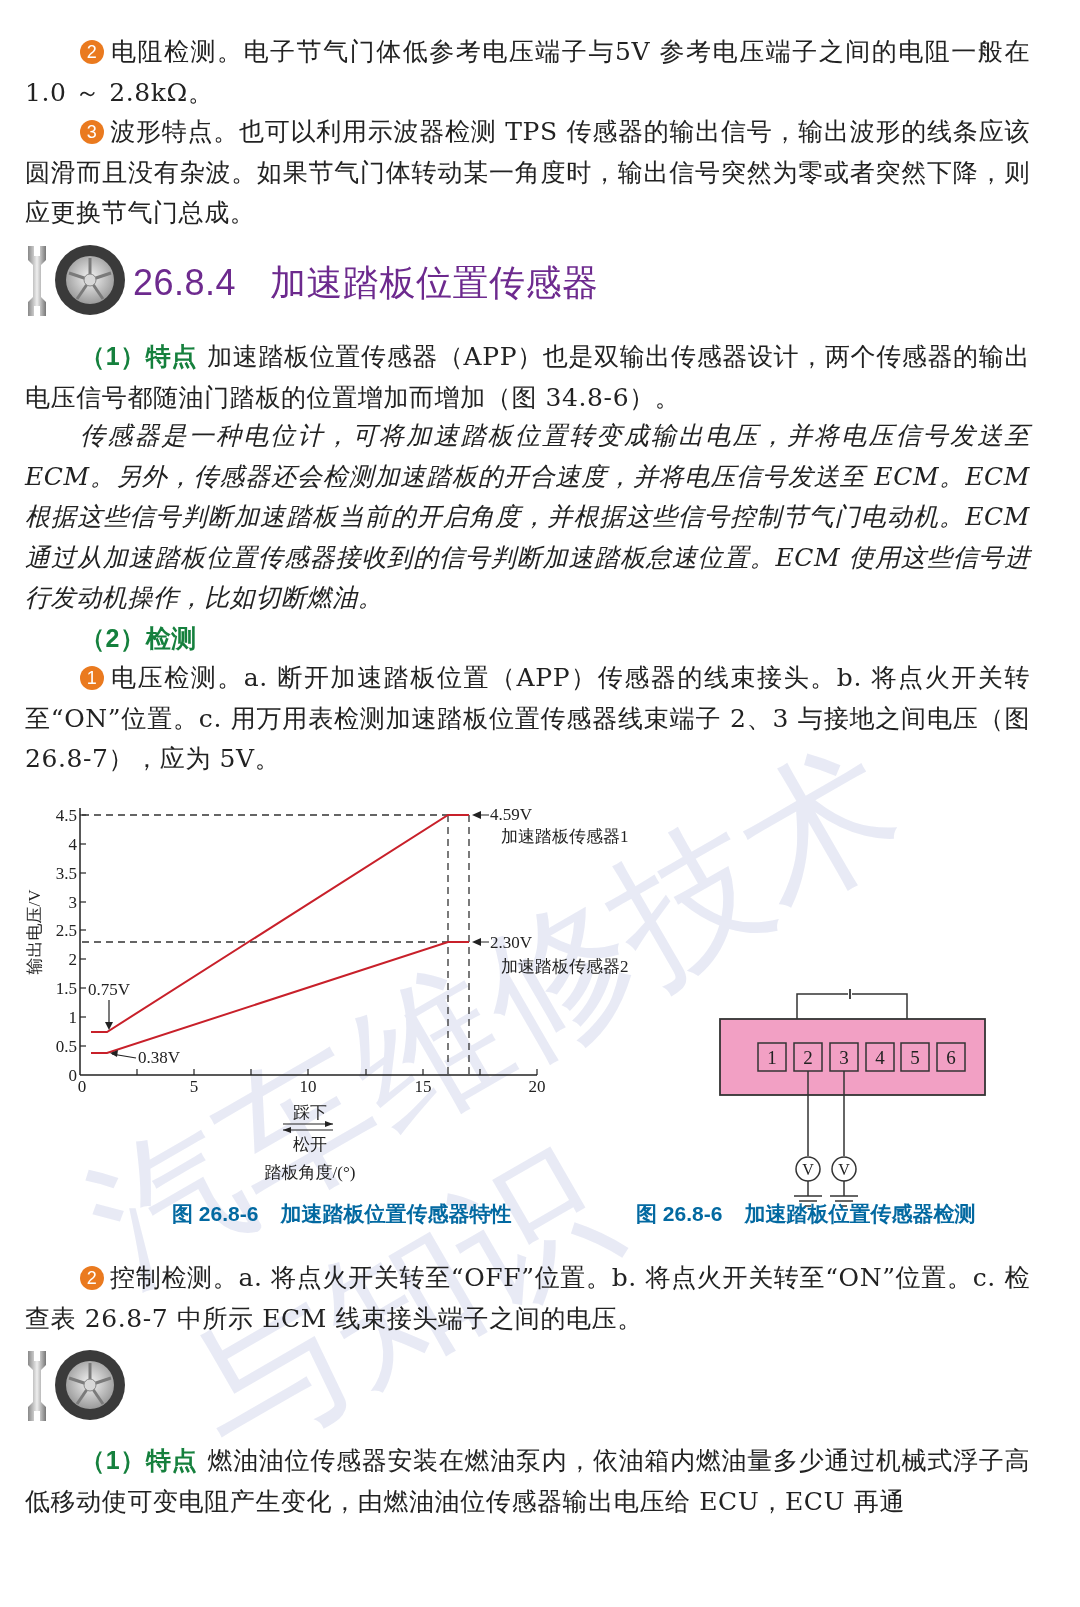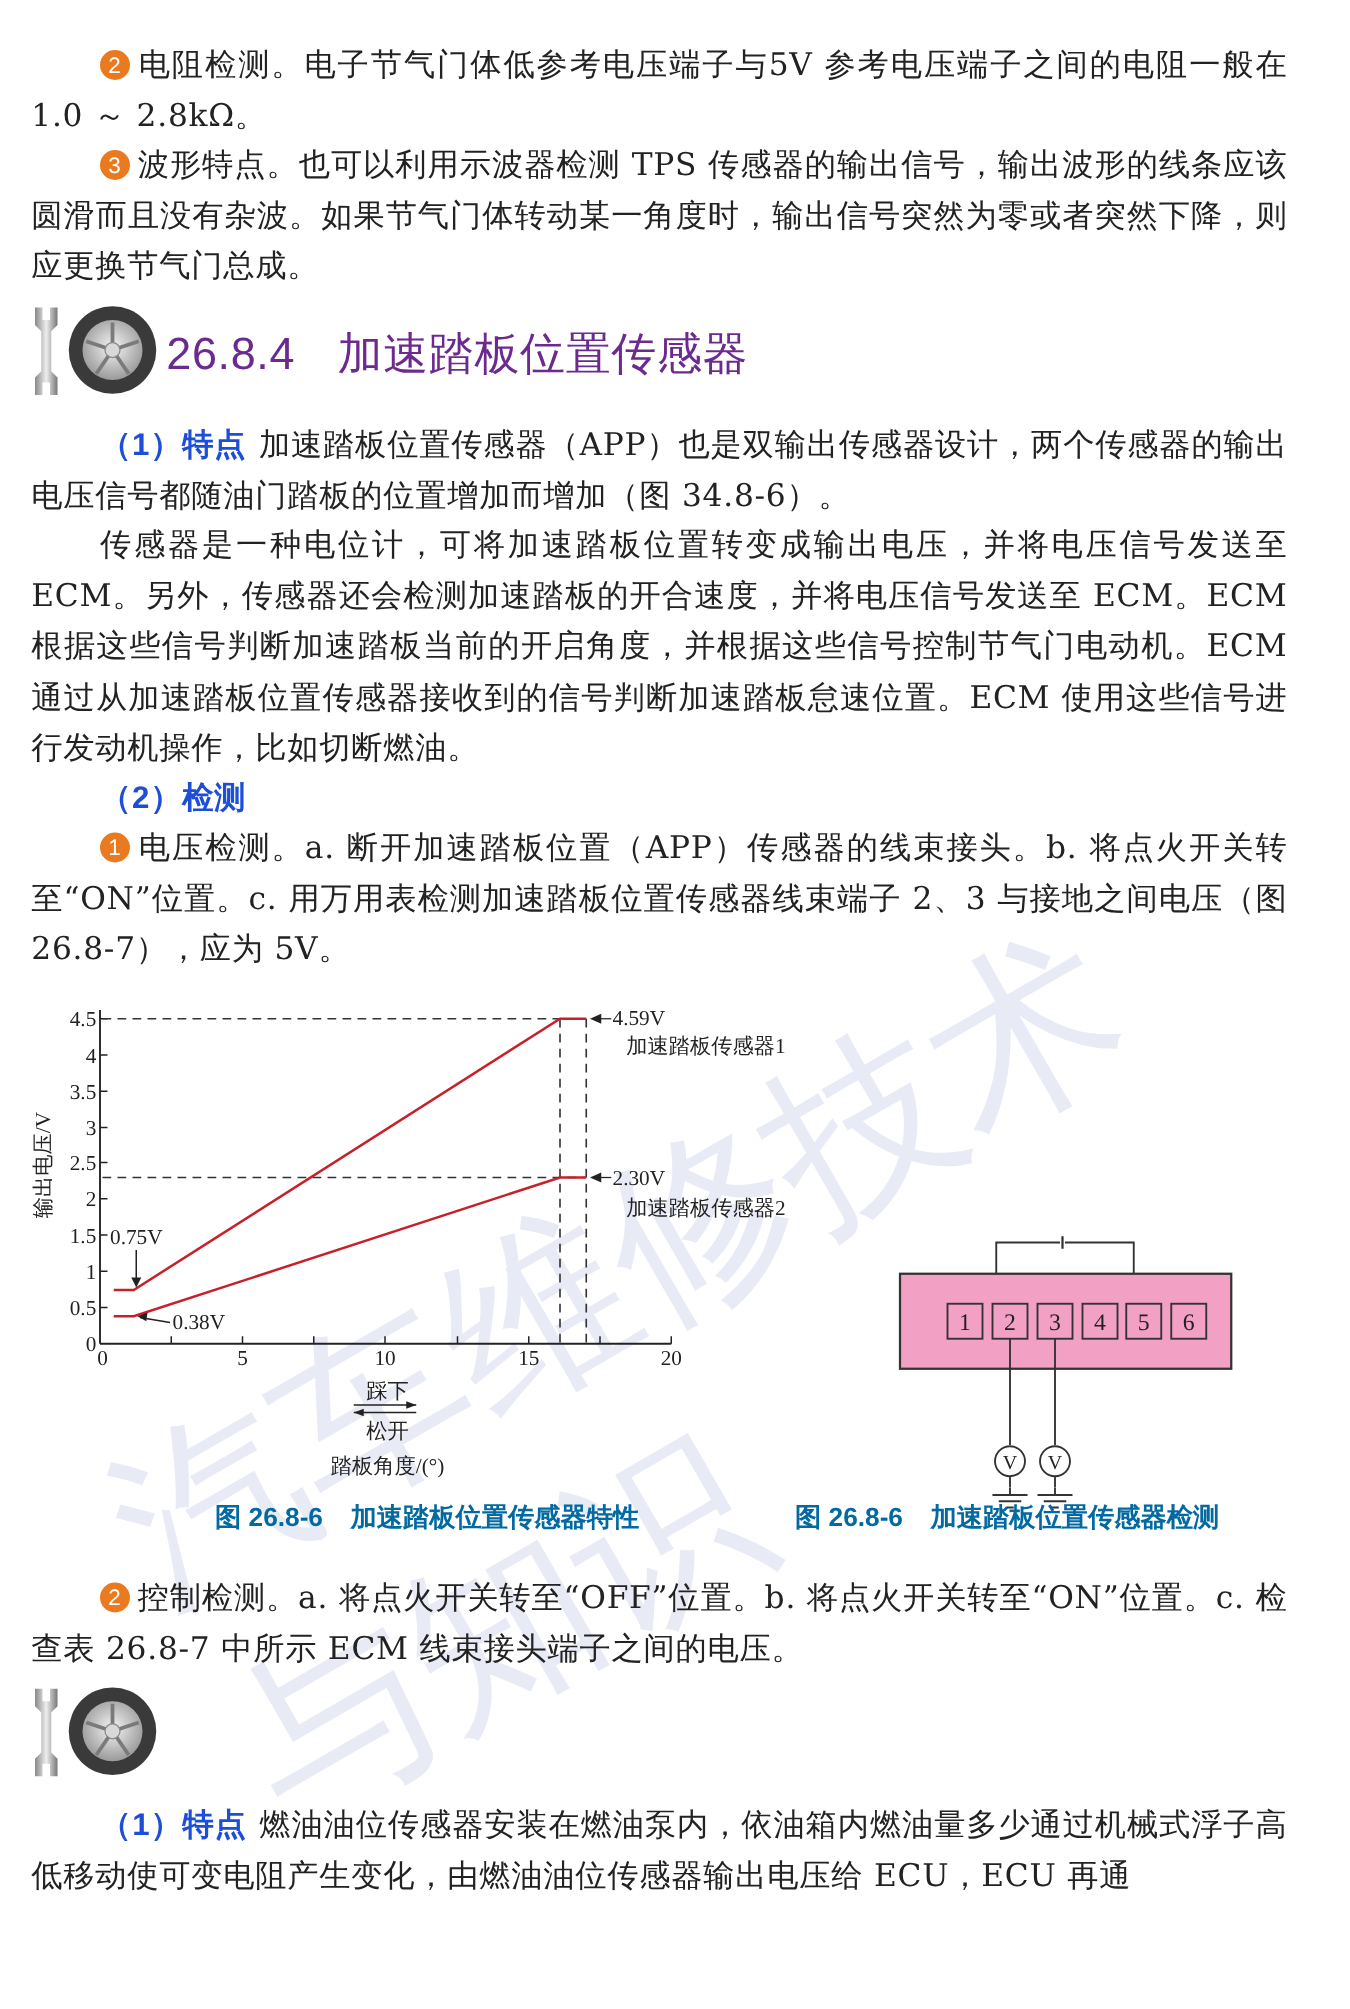--- a/index.html
+++ b/index.html
@@ -1,20 +1,20 @@
 <!DOCTYPE html>
 <html><head>
 <meta charset="utf-8">
 <style>
   html,body{margin:0;padding:0;background:#fff;}
   body{width:1080px;height:1607px;position:relative;overflow:hidden;font-family:"DejaVu Serif","Liberation Serif",serif;color:#222;}
   .p{position:absolute;left:25px;width:1005px;font-size:25px;line-height:40.5px;letter-spacing:0.6px;text-align:justify;}
   .ind{text-indent:55px;}
   .num{display:inline-block;width:24px;height:24px;border-radius:50%;background:#ea7a1f;color:#fff;font-family:"Liberation Sans",sans-serif;font-size:18px;line-height:24px;text-align:center;text-indent:0;vertical-align:2px;margin-right:6px;}
-  .sub{color:#1d4ed8;font-family:"Liberation Sans",sans-serif;font-weight:bold;margin-right:10px;}
+  .sub{color:#15803d;font-family:"Liberation Sans",sans-serif;font-weight:bold;margin-right:10px;}
   .heading{position:absolute;left:22px;height:80px;display:flex;align-items:center;}
   .heading .title{font-family:"Liberation Sans",sans-serif;color:#6d2a8e;font-size:36px;margin-left:6px;letter-spacing:0.5px;}
   .heading .title .hn{margin-right:34px;}
   .caption{position:absolute;font-family:"Liberation Sans",sans-serif;color:#0369a1;font-size:21px;font-weight:bold;}
   .caption .cn{margin-right:22px;}
   svg text{font-family:"Liberation Serif",serif;}
   .wm{position:absolute;font-family:"DejaVu Serif",serif;color:rgba(150,160,210,0.22);font-size:150px;transform:rotate(-30deg);pointer-events:none;}
 </style>
 </head>
 <body>
@@ -48,21 +48,21 @@
         <line x1="68" y1="42" x2="55" y2="61"></line>
         <line x1="68" y1="42" x2="47" y2="35"></line>
     </g>
     <circle cx="68" cy="42" r="6" fill="#d8d8d8" stroke="#888"></circle>
   </svg>
   <div class="title"><span class="hn">26.8.4</span><span>加速踏板位置传感器</span></div>
 </div>
 
 <div class="p ind" style="top:336px;"><span class="sub">（1）特点</span><span>加速踏板位置传感器（APP）也是双输出传感器设计，两个传感器的输出电压信号都随油门踏板的位置增加而增加（图 34.8-6）。</span></div>
 
-<div class="p ind" style="top:416px;"><span>传感器是一种电位计，可将加速踏板位置转变成输出电压，并将电压信号发送至 ECM。另外，传感器还会检测加速踏板的开合速度，并将电压信号发送至 ECM。ECM 根据这些信号判断加速踏板当前的开启角度，并根据这些信号控制节气门电动机。ECM 通过从加速踏板位置传感器接收到的信号判断加速踏板怠速位置。ECM 使用这些信号进行发动机操作，比如切断燃油。</span></div>
+<div class="p ind" style="top:416px;font-style:italic;"><span>传感器是一种电位计，可将加速踏板位置转变成输出电压，并将电压信号发送至 ECM。另外，传感器还会检测加速踏板的开合速度，并将电压信号发送至 ECM。ECM 根据这些信号判断加速踏板当前的开启角度，并根据这些信号控制节气门电动机。ECM 通过从加速踏板位置传感器接收到的信号判断加速踏板怠速位置。ECM 使用这些信号进行发动机操作，比如切断燃油。</span></div>
 
 <div class="p ind" style="top:618px;"><span class="sub">（2）检测</span></div>
 
 <div class="p ind" style="top:658px;"><span class="num">1</span><span>电压检测。a. 断开加速踏板位置（APP）传感器的线束接头。b. 将点火开关转至“ON”位置。c. 用万用表检测加速踏板位置传感器线束端子 2、3 与接地之间电压（图 26.8-7），应为 5V。</span></div>
 
 <svg style="position:absolute;left:20px;top:795px;" width="660" height="400" viewBox="20 795 660 400">
 
   <line x1="80" y1="808" x2="80" y2="1075" stroke="#222" stroke-width="1.5"></line>
   <line x1="80" y1="1075" x2="537" y2="1075" stroke="#222" stroke-width="1.5"></line>
 

